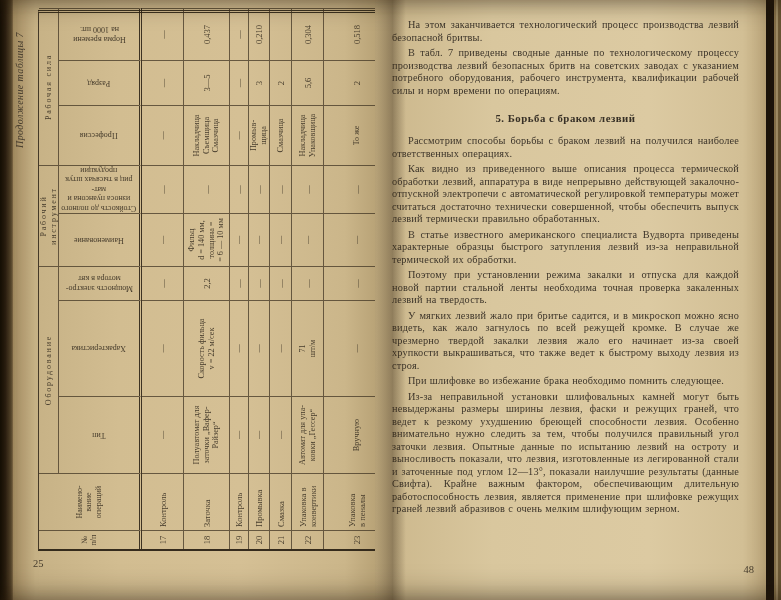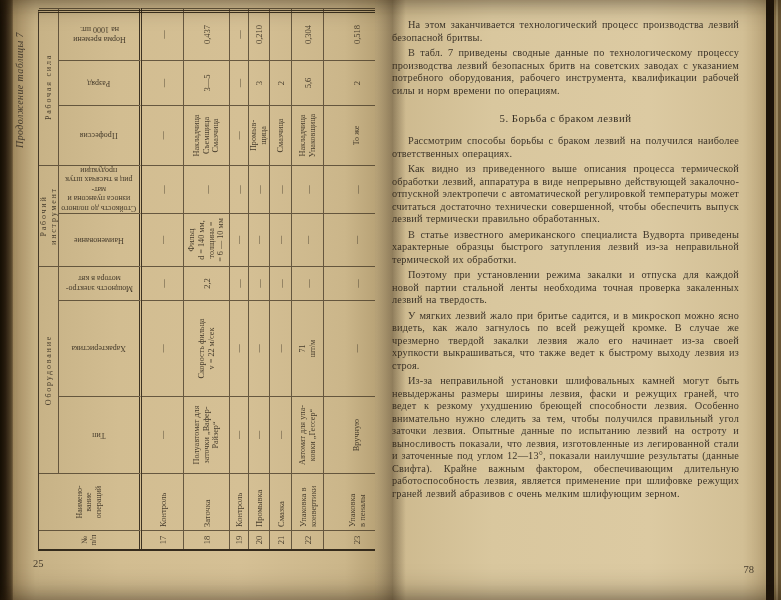--- a/index.html
+++ b/index.html
@@ -60,21 +60,21 @@
 
   .pagenum{position:absolute;font-size:10.5px;color:#45ureau;}
   .pagenum{color:#473d2e;}
   .pagenum-left{left:20px;top:558px;}
   .pagenum-right{right:12px;top:564px;}
 
   
   .textcol{position:absolute;left:17px;top:19px;width:347px;color:#3d352a;}
   .para{margin:0 0 3px 0;font-size:10.3px;line-height:12.5px;
         text-align:justify;text-indent:16px;letter-spacing:.15px;word-spacing:.6px;}
-  .heading{margin:15px 0 11px 0;text-align:center;font-weight:normal;
+  .heading{margin:15px 0 11px 0;text-align:center;font-weight:bold;
         font-size:10.8px;letter-spacing:.5px;color:#362f25;}
 </style>
 </head>
 <body>
 
 <div class="scene">
 
   <div class="spine"></div>
 
   <div class="page page-left">
@@ -207,21 +207,22 @@
   <div class="page page-right">
     <div class="textcol">
       <p class="para">На этом заканчивается технологический процесс производства лезвий безопасной бритвы.</p>
       <p class="para">В табл. 7 приведены сводные данные по технологическому процессу производства лезвий безопасных бритв на советских заводах с указанием потребного оборудования, рабочего инструмента, квалификации рабочей силы и норм времени по операциям.</p>
       <h3 class="heading">5. Борьба с браком лезвий</h3>
       <p class="para">Рассмотрим способы борьбы с браком лезвий на получился наиболее ответственных операциях.</p>
       <p class="para">Как видно из приведенного выше описания процесса термической обработки лезвий, аппаратура в виде непрерывно действующей закалочно-отпускной электропечи с автоматической регулировкой температуры может считаться достаточно технически совершенной, чтобы обеспечить выпуск лезвий термически правильно обработанных.</p>
       <p class="para">В статье известного американского специалиста Вудворта приведены характерные образцы быстрого затупления лезвий из-за неправильной термической их обработки.</p>
       <p class="para">Поэтому при установлении режима закалки и отпуска для каждой новой партии стальной ленты необходима точная проверка закаленных лезвий на твердость.</p>
       <p class="para">У мягких лезвий жало при бритье садится, и в микроскоп можно ясно видеть, как жало загнулось по всей режущей кромке. В случае же чрезмерно твердой закалки лезвия жало его начинает из-за своей хрупкости выкрашиваться, что также ведет к быстрому выходу лезвия из строя.</p>
+      <p class="para">При шлифовке во избежание брака необходимо помнить следующее.</p>
       <p class="para">Из-за неправильной установки шлифовальных камней могут быть невыдержаны размеры ширины лезвия, фаски и режущих граней, что ведет к резкому ухудшению бреющей способности лезвия. Особенно внимательно нужно следить за тем, чтобы получился правильный угол заточки лезвия. Опытные данные по испытанию лезвий на остроту и выносливость показали, что лезвия, изготовленные из легированной стали и заточенные под углом 12—13°, показали наилучшие результаты (данные Свифта). Крайне важным фактором, обеспечивающим длительную работоспособность лезвия, является применение при шлифовке режущих граней лезвий абразивов с очень мелким шлифующим зерном.</p>
     </div>
-    <div class="pagenum pagenum-right">78</div>
+    <div class="pagenum pagenum-right">48</div>
   </div>
 
   <div class="gutter"></div>
   <div class="stack-edge"></div>
   <div class="vignette"></div>
 </div>
 
 </body></html>

